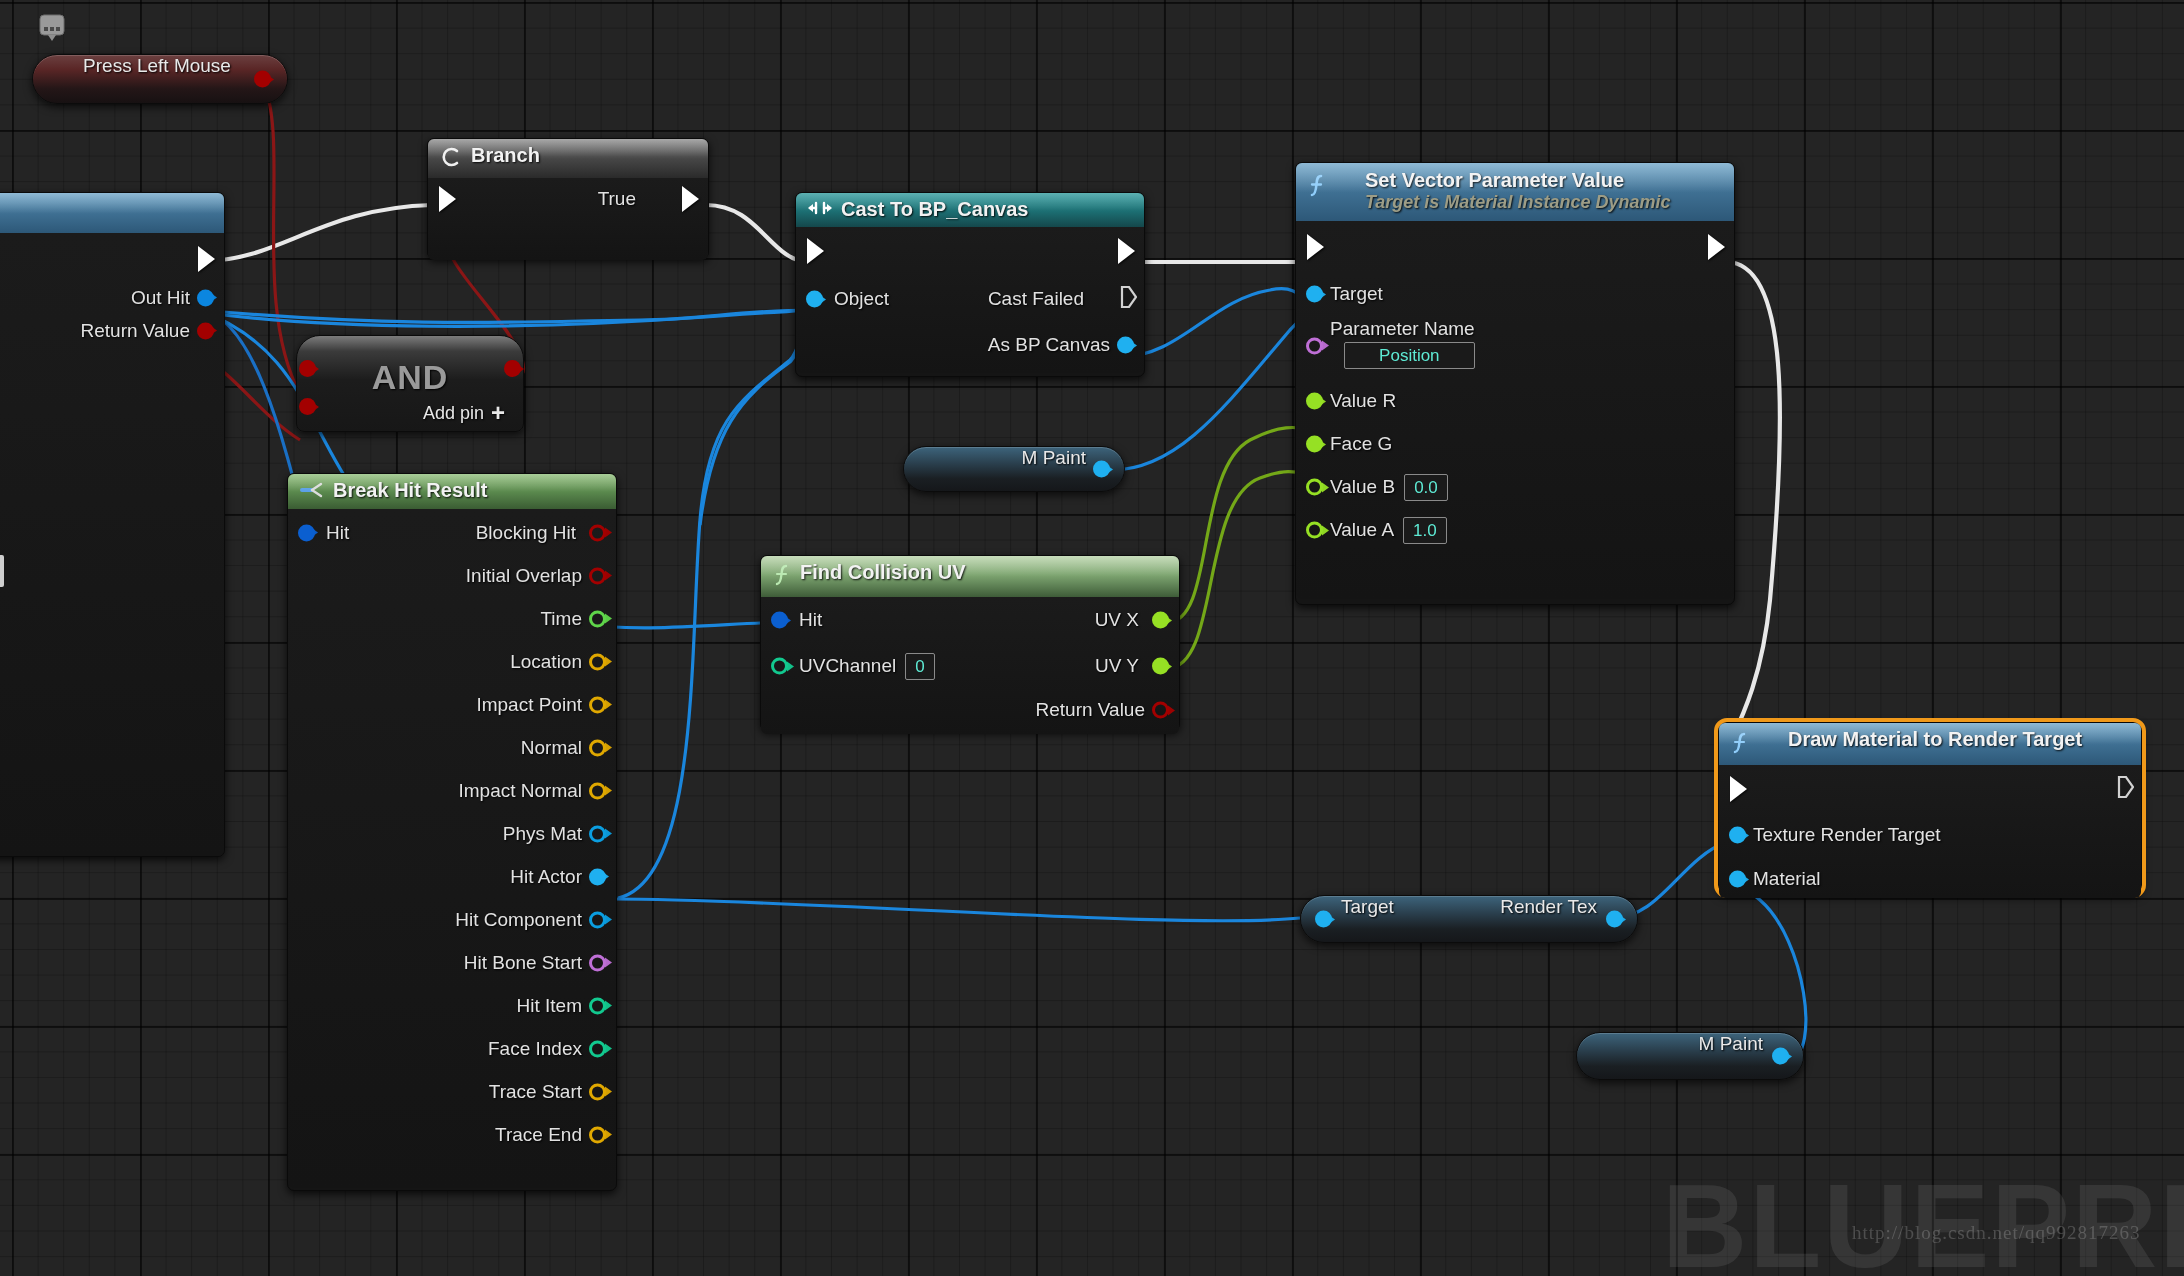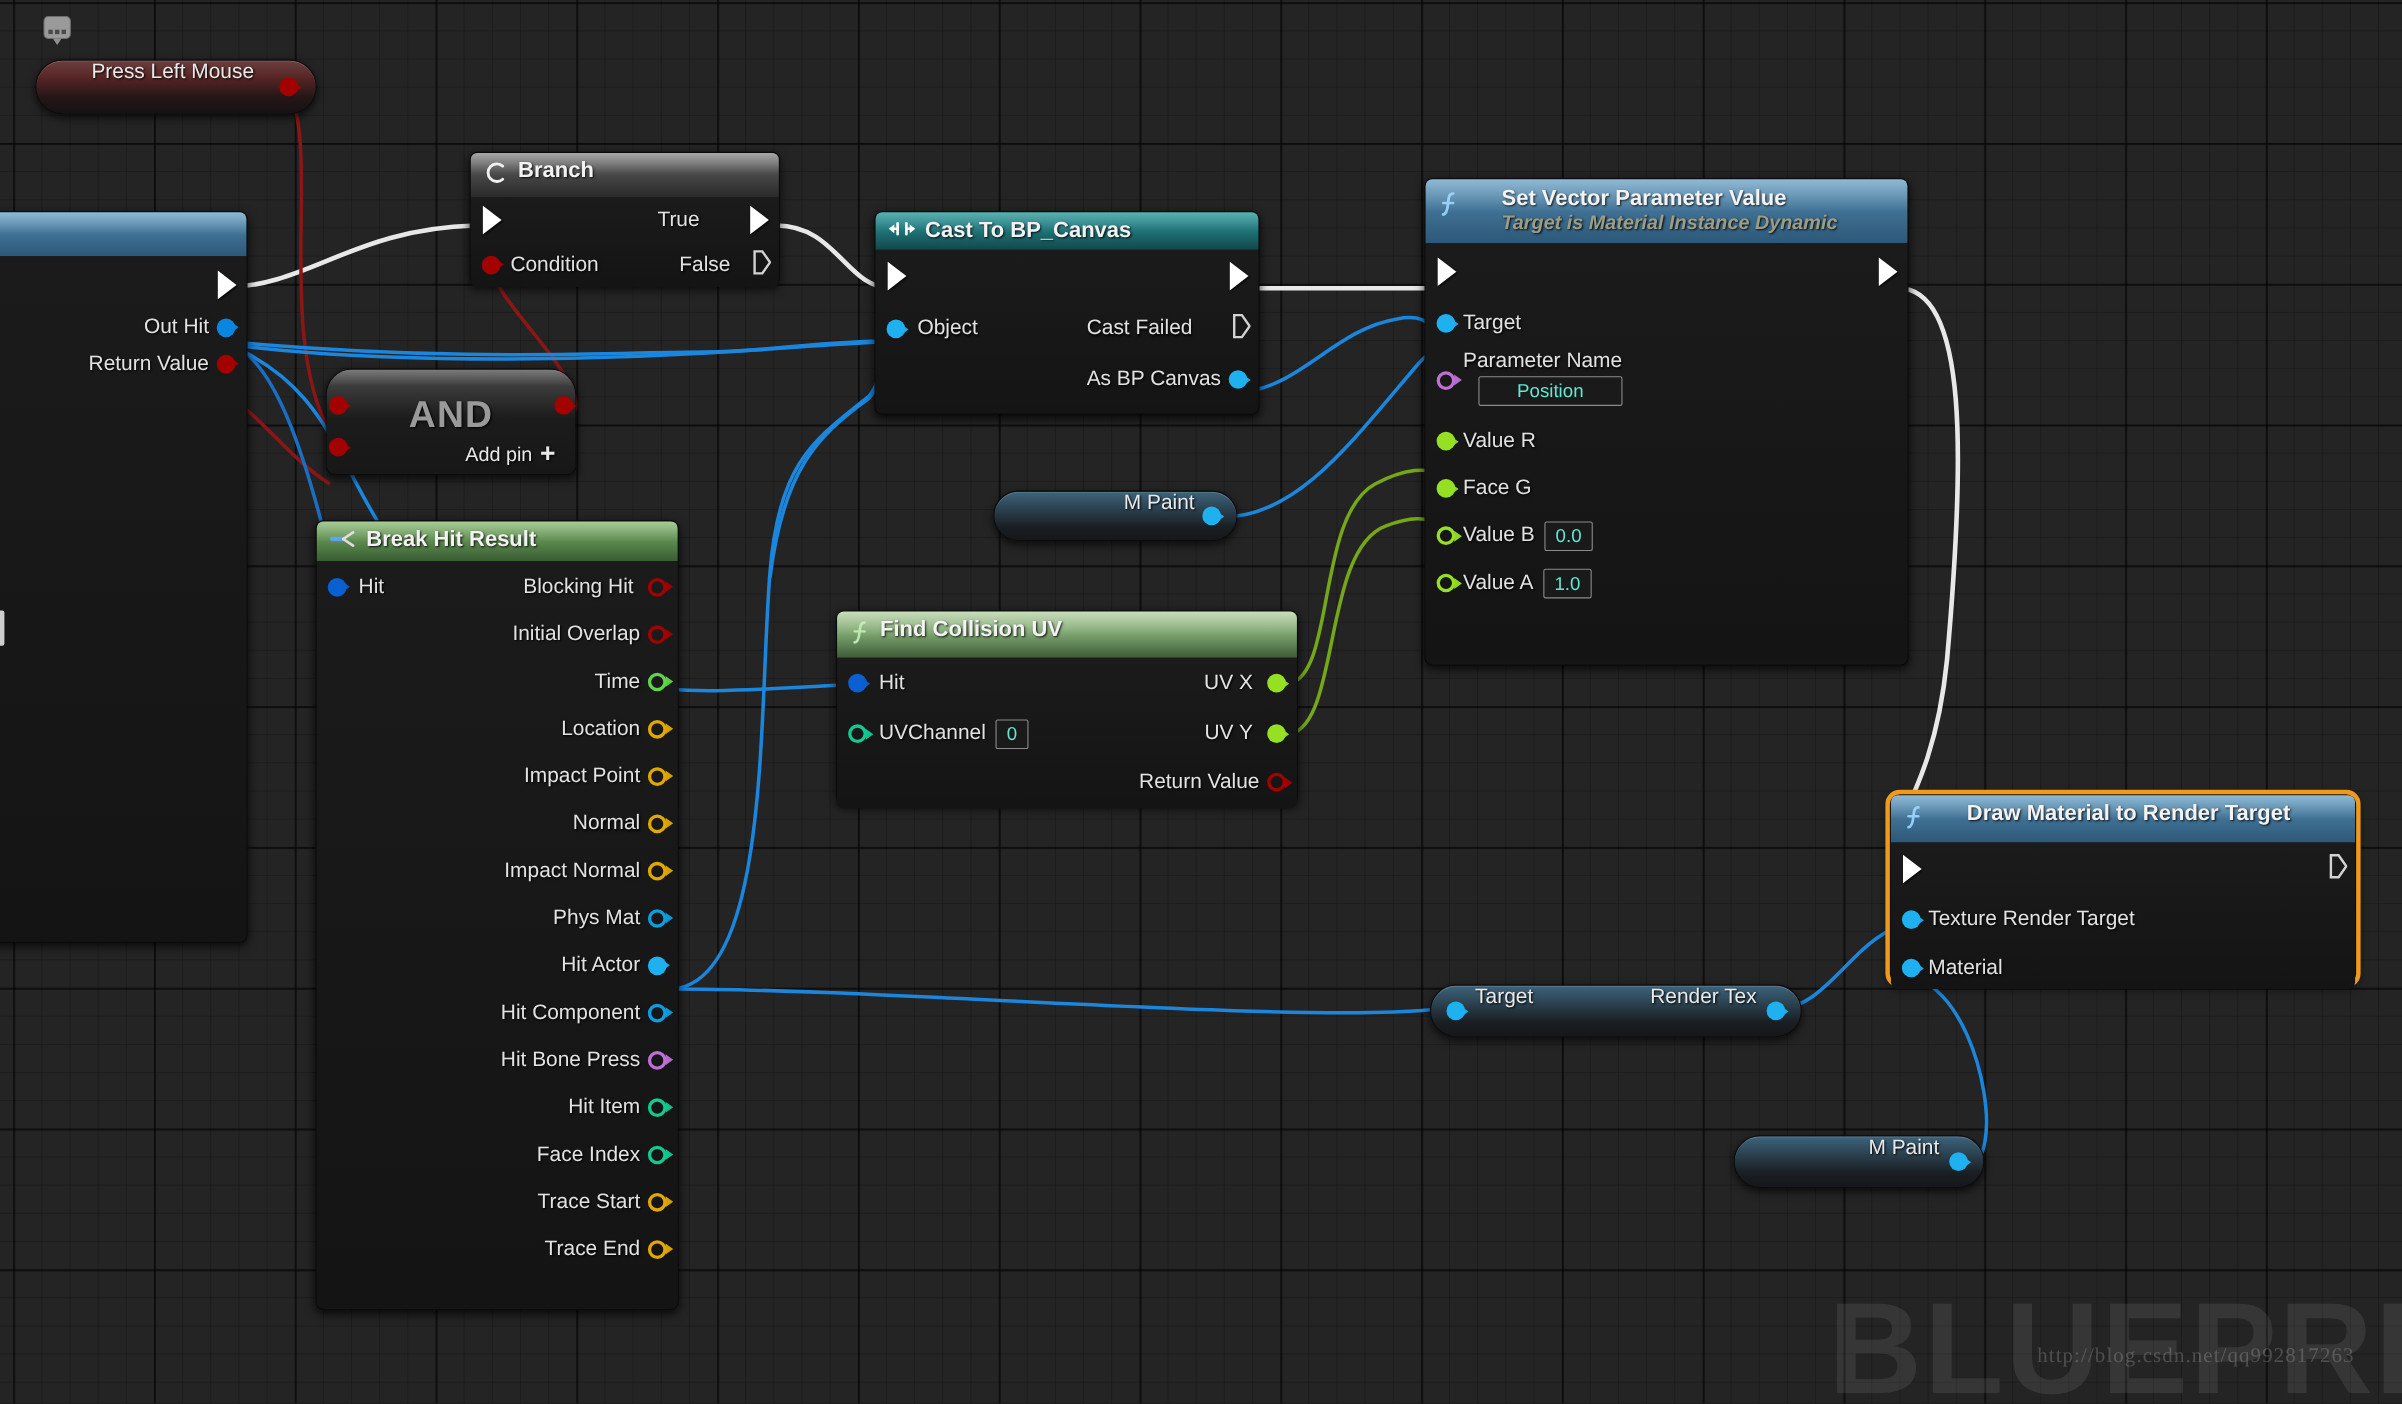--- a/index.html
+++ b/index.html
@@ -268,30 +268,20 @@
       </svg>
     </span>
     <span class="hdr-title">Branch</span>
   </div>
   <div class="node-body" style="height:82px; position:relative;">
     <div class="pin-row" style="height:41px;">
       <span class="exec left"></span>
       <span class="pin-label pin-out" style="position:absolute; right:38px;">True</span>
       <span class="exec right"></span>
     </div>
-    <div class="pin-row" style="height:41px;">
-      <span class="pin filled left" style="color:#a30000;"></span>
-      <span class="pin-label" style="position:absolute; left:36px;">Condition</span>
-      <span class="pin-label" style="position:absolute; right:44px;">False</span>
-      <span class="exec-hollow-svg right">
-        <svg width="17" height="24" viewBox="0 0 17 24">
-            <path d="M2 2 L9 2 L16 12 L9 22 L2 22 Z" fill="none" stroke="#d2d2d2" stroke-width="2.2"></path>
-          </svg>
-      </span>
-    </div>
   </div>
 </div>
 
 <div id="node-and" style="left:296px; top:335px; width:228px; height:97px;">
   <div class="and-box">
     <div class="and-text">AND</div>
     <div class="addpin">
       <span>Add pin</span>
       <span class="plus">+</span>
     </div>
@@ -388,21 +378,21 @@
       </div>
       <div class="pin-row pin-out" style="height: 43px;">
         <span class="pin-label">Hit Actor</span>
         <span class="pin filled right" style="color:#1fb0f0;"></span>
       </div>
       <div class="pin-row pin-out" style="height: 43px;">
         <span class="pin-label">Hit Component</span>
         <span class="pin hollow right" style="color:#0b9ee0;"></span>
       </div>
       <div class="pin-row pin-out" style="height: 43px;">
-        <span class="pin-label">Hit Bone Press</span>
+        <span class="pin-label">Hit Bone Start</span>
         <span class="pin hollow right" style="color:#bf6fd6;"></span>
       </div>
       <div class="pin-row pin-out" style="height: 43px;">
         <span class="pin-label">Hit Item</span>
         <span class="pin hollow right" style="color:#12c98f;"></span>
       </div>
       <div class="pin-row pin-out" style="height: 43px;">
         <span class="pin-label">Face Index</span>
         <span class="pin hollow right" style="color:#12c98f;"></span>
       </div>

